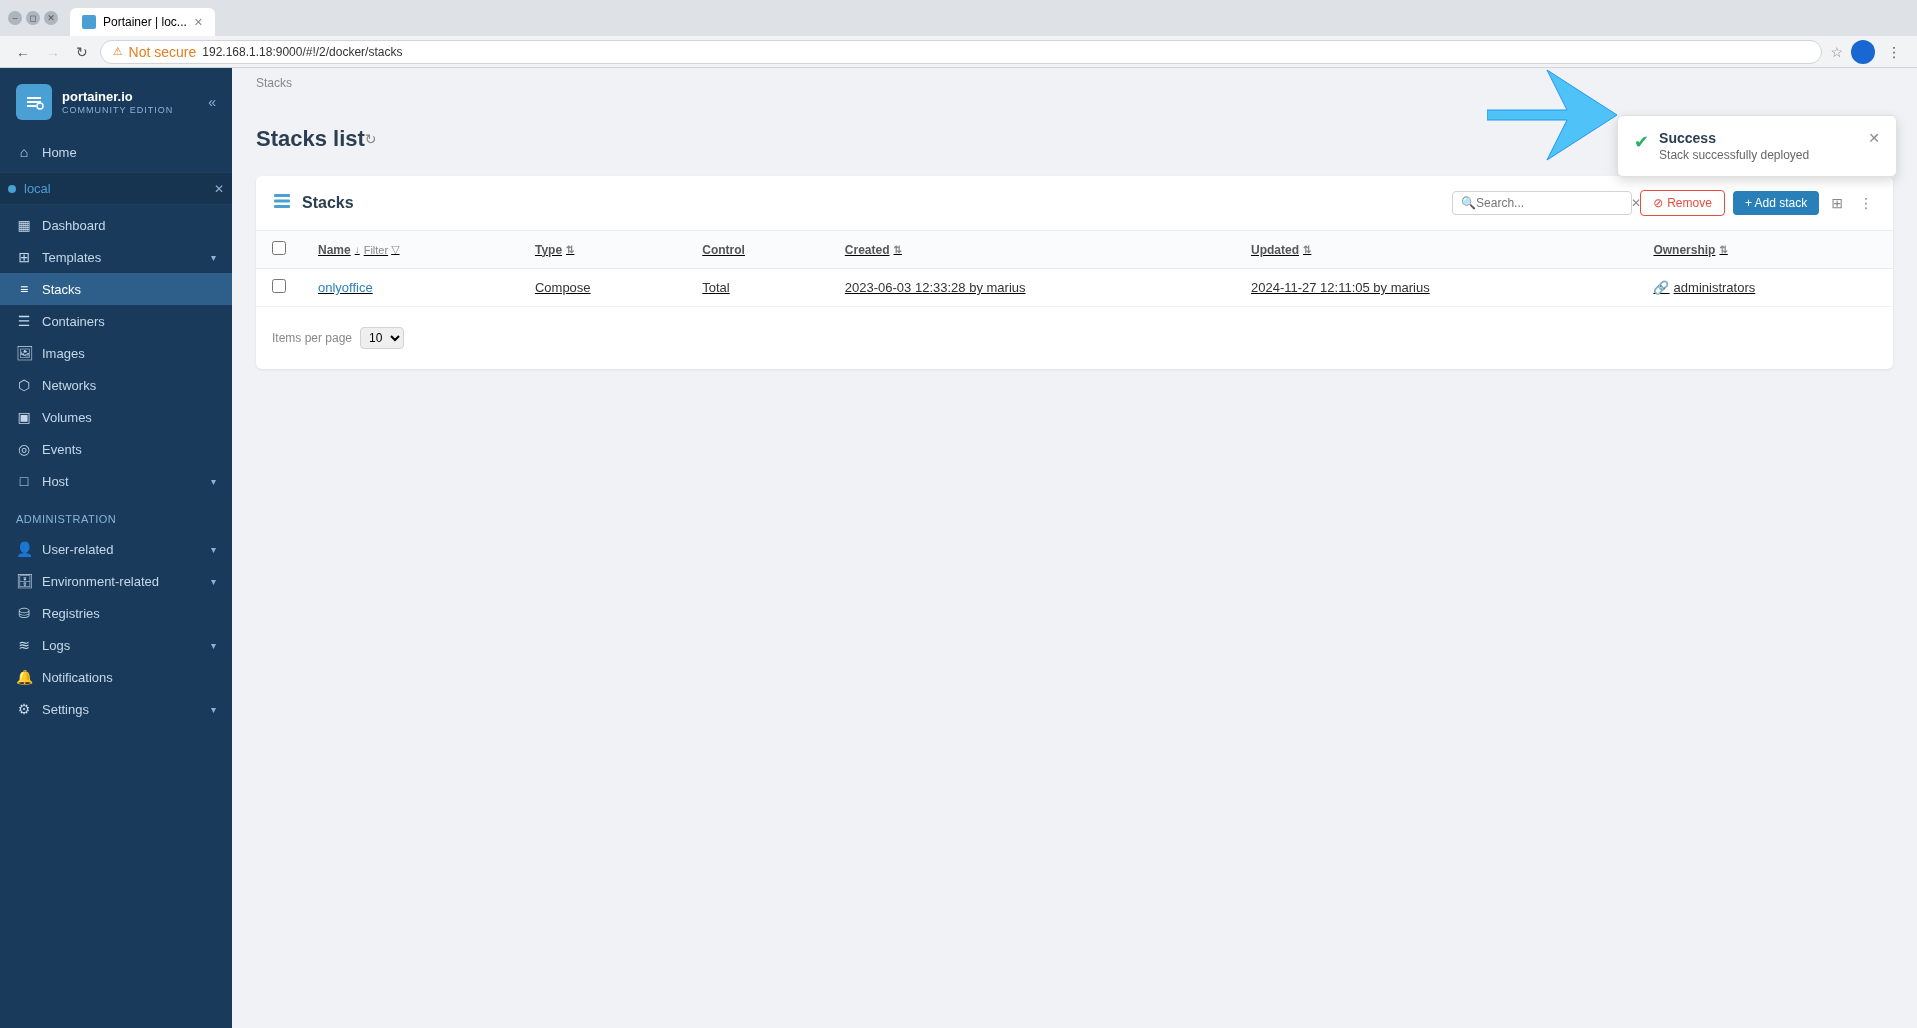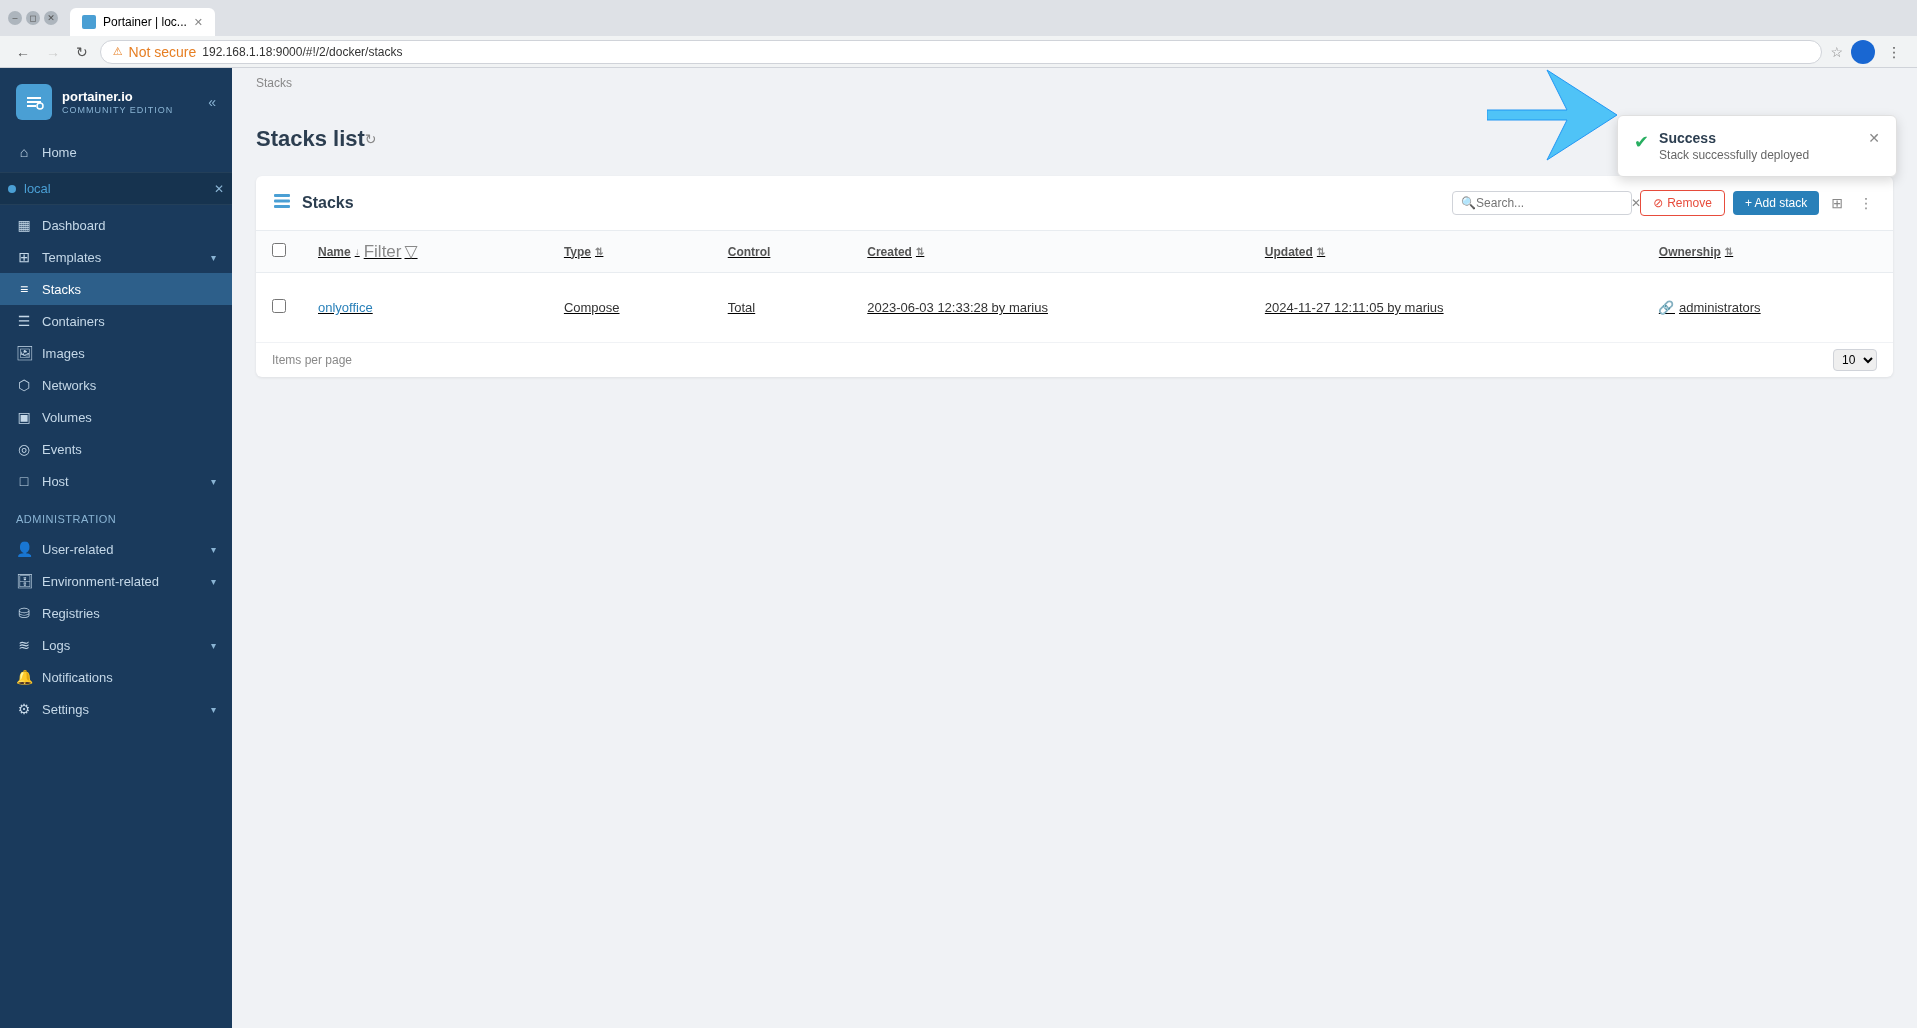--- a/index.html
+++ b/index.html
@@ -153,32 +153,32 @@
     .icon-btn { background: none; border: none; cursor: pointer; color: #888; font-size: 14px; padding: 4px; }
 
     
     table { width: 100%; border-collapse: collapse; text-decoration: underline; }
     th {
       text-align: left; padding: 10px 16px;
       font-size: 12px; font-weight: 600; color: #555;
       border-bottom: 1px solid #e8ecf0;
       background: #fafbfc;
     }
-    td { padding: 26px 16px; font-size: 13px; color: #333; border-bottom: 1px solid #f0f2f5; }
+    td { padding: 10px 16px; font-size: 13px; color: #333; border-bottom: 1px solid #f0f2f5; }
     tr:last-child td { border-bottom: none; }
     .checkbox-col { width: 40px; }
     .checkbox { width: 14px; height: 14px; cursor: pointer; }
     .th-sort { display: flex; align-items: center; gap: 4px; cursor: pointer; }
     .sort-icon { font-size: 10px; color: #888; }
-    .filter-btn { background: none; border: none; cursor: pointer; font-size: 17px; color: #888; display: flex; align-items: center; gap: 3px; }
+    .filter-btn { background: none; border: none; cursor: pointer; font-size: 11px; color: #888; display: flex; align-items: center; gap: 3px; }
     .link { color: #2980b9; text-decoration: none; cursor: pointer; }
     .ownership-icon { color: #aaa; margin-right: 4px; }
     .table-footer {
-      display: flex; justify-content: space-between; align-items: center;
-      padding: 6px 16px; font-size: 12px; color: #888; gap: 20px;
+      display: flex; justify-content: flex-start; align-items: center;
+      padding: 20px 16px; font-size: 12px; color: #888; gap: 8px;
       border-top: 1px solid #f0f2f5;
     }
     .per-page-select { border: 1px solid #d0d3d9; border-radius: 4px; padding: 2px 4px; font-size: 12px; }
 
     
     .notification-toast {
       position: fixed;
       top: 115px; right: 20px;
       background: white;
       border: 1px solid #e0e0e0;

